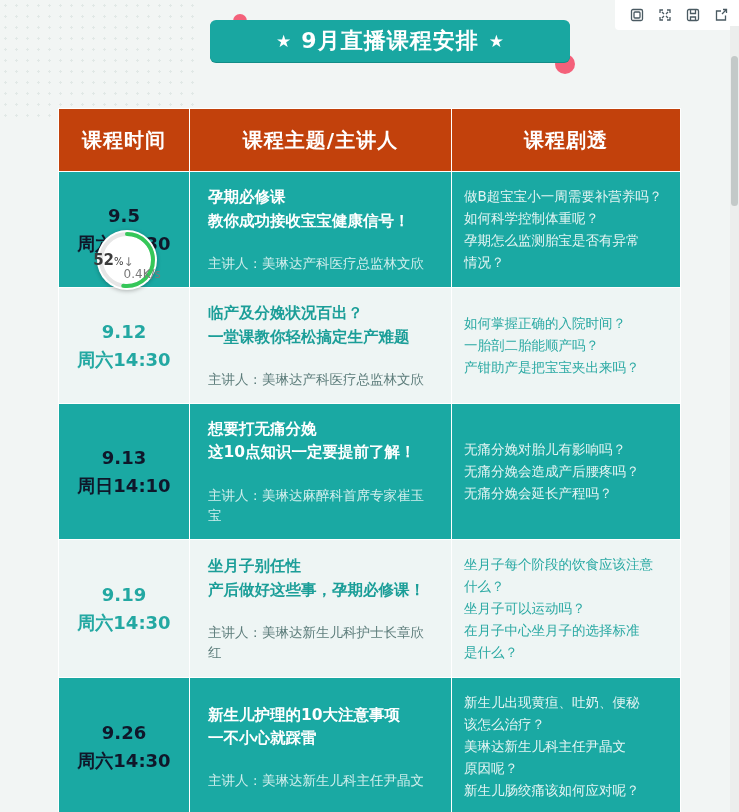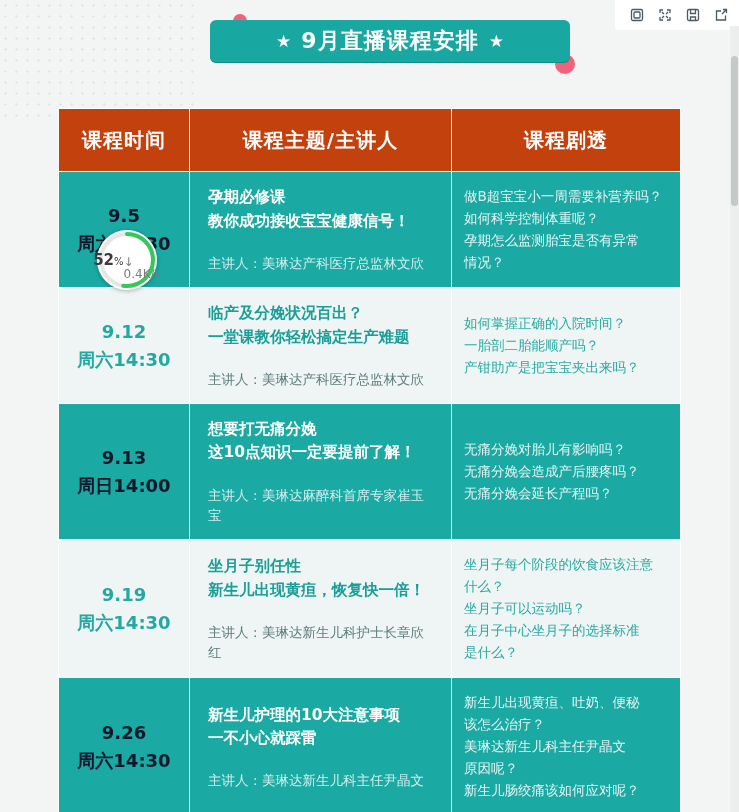--- a/index.html
+++ b/index.html
@@ -199,41 +199,41 @@
       </td>
       <td class="c-spoiler">
         <div class="sp-line">如何掌握正确的入院时间？</div>
         <div class="sp-line">一胎剖二胎能顺产吗？</div>
         <div class="sp-line">产钳助产是把宝宝夹出来吗？</div>
       </td>
     </tr>
     <tr class="dark">
       <td class="c-time">
         <div>9.13</div>
-        <div>周日14:00</div>
+        <div>周日14:10</div>
       </td>
       <td class="c-topic">
         <div class="topic-l1">想要打无痛分娩</div>
         <div class="topic-l2">这10点知识一定要提前了解！</div>
         <div class="topic-host">主讲人：美琳达麻醉科首席专家崔玉宝</div>
       </td>
       <td class="c-spoiler">
         <div class="sp-line">无痛分娩对胎儿有影响吗？</div>
         <div class="sp-line">无痛分娩会造成产后腰疼吗？</div>
         <div class="sp-line">无痛分娩会延长产程吗？</div>
       </td>
     </tr>
     <tr class="light">
       <td class="c-time">
         <div>9.19</div>
         <div>周六14:30</div>
       </td>
       <td class="c-topic">
         <div class="topic-l1">坐月子别任性</div>
-        <div class="topic-l2">新生儿出现黄疸，恢复快一倍！</div>
+        <div class="topic-l2">产后做好这些事，孕期必修课！</div>
         <div class="topic-host">主讲人：美琳达新生儿科护士长章欣红</div>
       </td>
       <td class="c-spoiler">
         <div class="sp-line">坐月子每个阶段的饮食应该注意</div>
         <div class="sp-line">什么？</div>
         <div class="sp-line">坐月子可以运动吗？</div>
         <div class="sp-line">在月子中心坐月子的选择标准</div>
         <div class="sp-line">是什么？</div>
       </td>
     </tr>

